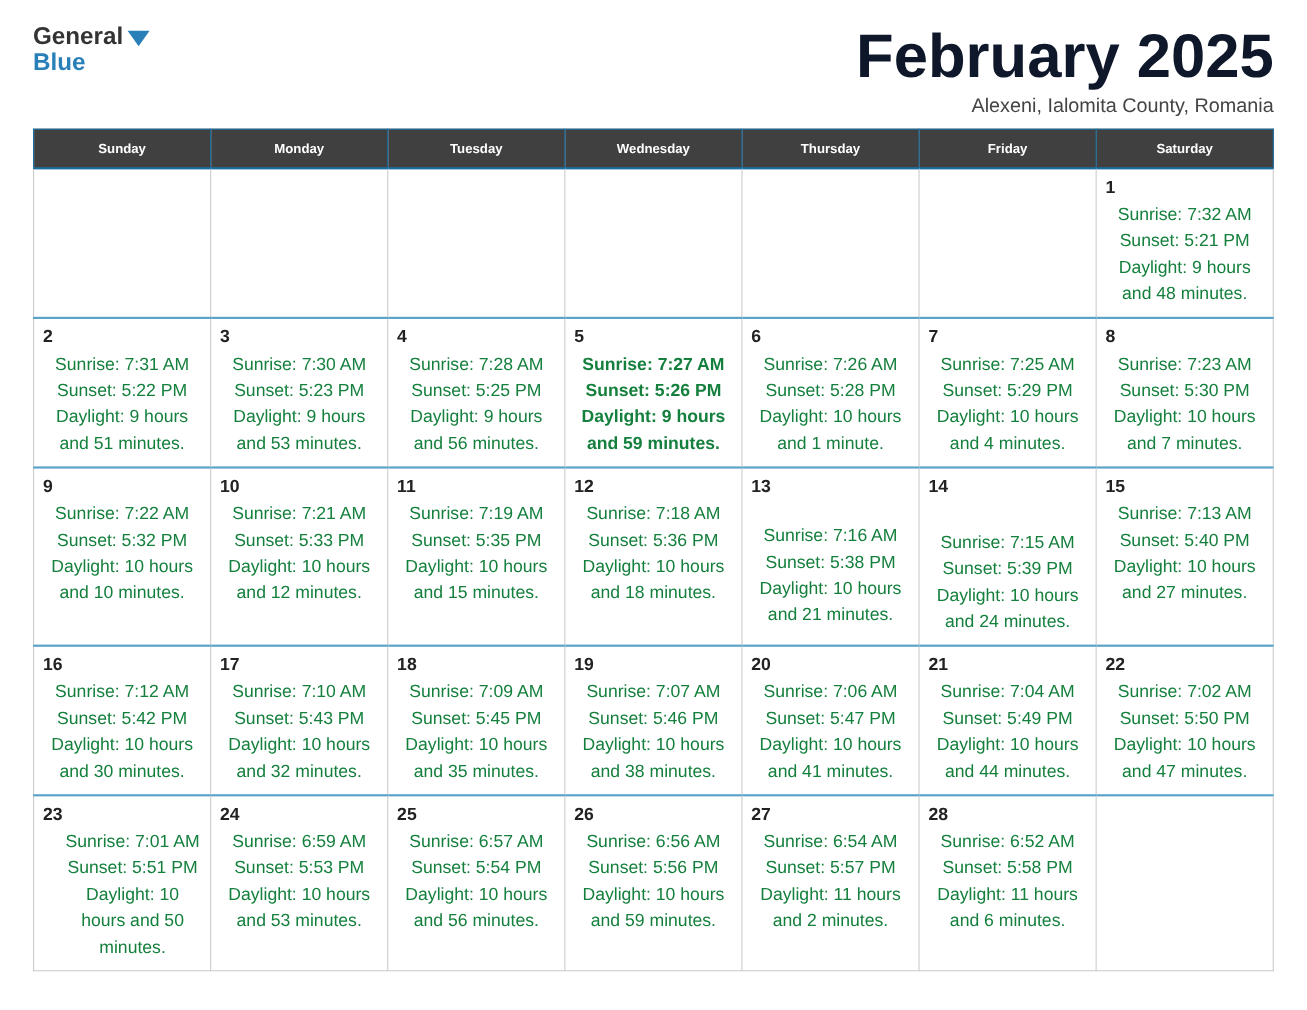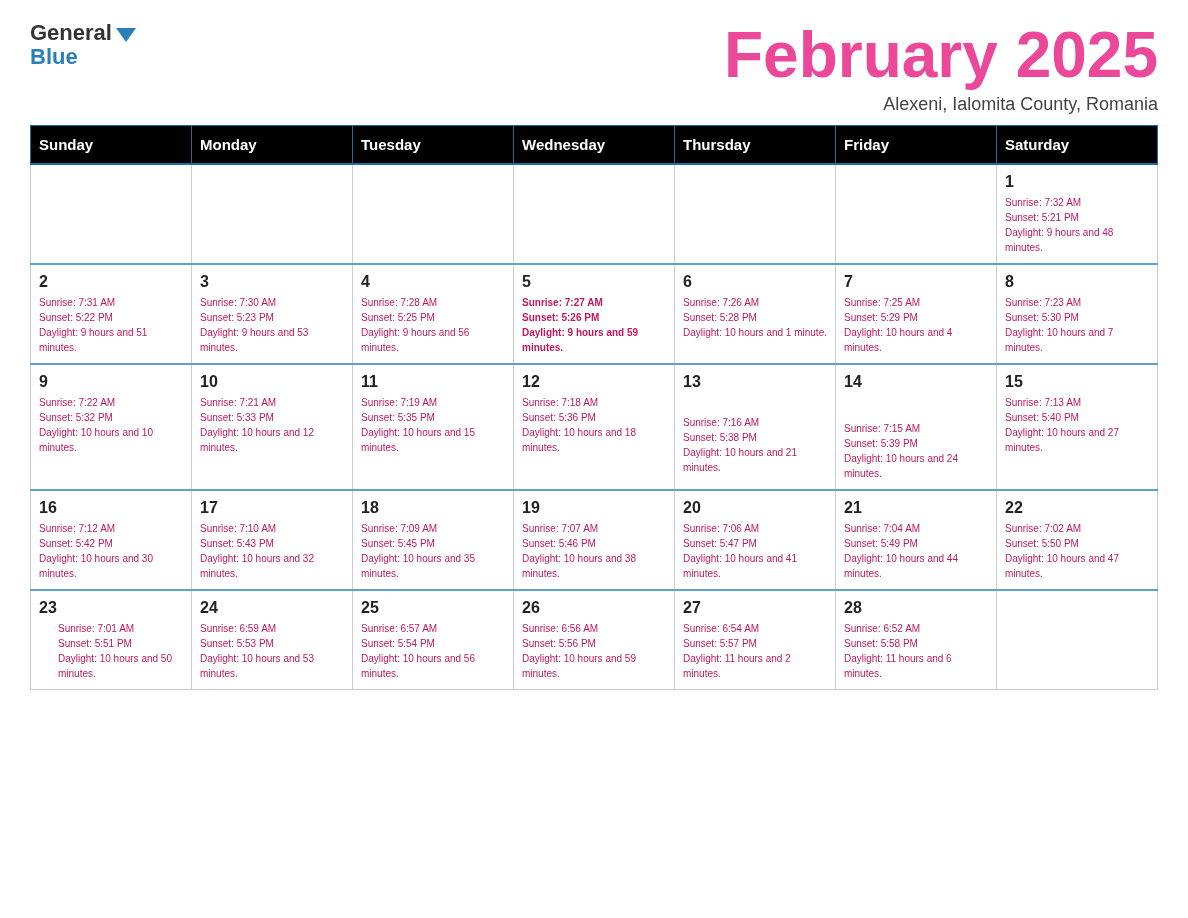--- a/index.html
+++ b/index.html
@@ -42,42 +42,42 @@
     .logo-blue {
       font-size: 22px;
       font-weight: bold;
       color: #2980b9;
       margin-top: -2px;
     }
     .title-section {
       text-align: right;
     }
     .month-title {
-      font-size: 64px;
-      font-weight: bold;
-      color: #ec4899;
+      font-size: 56px;
+      font-weight: bold;
+      color: #0f172a;
       line-height: 1.1;
     }
     .subtitle {
       font-size: 18px;
       color: #444;
       margin-top: 4px;
     }
     .calendar {
       width: 100%;
       border-collapse: collapse;
       margin-top: 10px;
     }
     .calendar th {
-      background-color: #000000;
+      background-color: #404040;
       color: #fff;
-      font-size: 15px;
+      font-size: 12px;
       font-weight: bold;
       padding: 10px 8px;
-      text-align: left;
+      text-align: center;
       border: 1px solid #1a6fa0;
     }
     .calendar td {
       width: calc(100% / 7);
       vertical-align: top;
       padding: 8px 8px;
       border: 1px solid #ccc;
       font-size: 12.5px;
       color: #333;
       min-height: 100px;
@@ -90,23 +90,24 @@
       border-top: 2px solid #5ba3c9;
     }
     .day-num {
       font-size: 16px;
       font-weight: bold;
       color: #222;
       display: block;
       margin-bottom: 4px;
     }
     .day-info {
-      font-size: 10px;
-      color: #be185d;
+      font-size: 16px;
+      color: #15803d;
       line-height: 1.5;
+      text-align: center;
     }
     .empty {
       background: #f9f9f9;
     }
   </style>
 </head>
 <body>
 
 <div class="header">
   <div class="logo">

